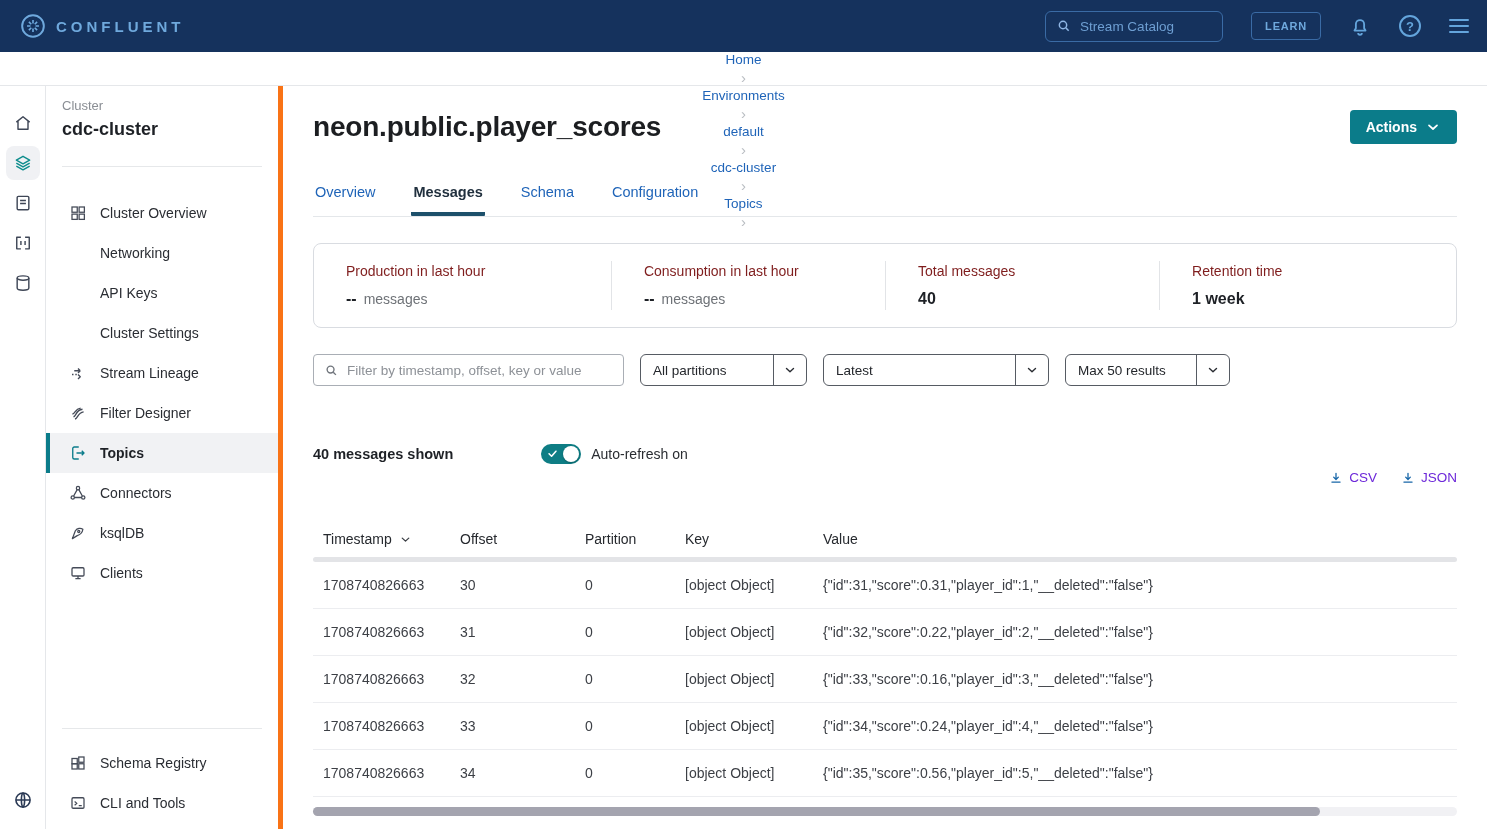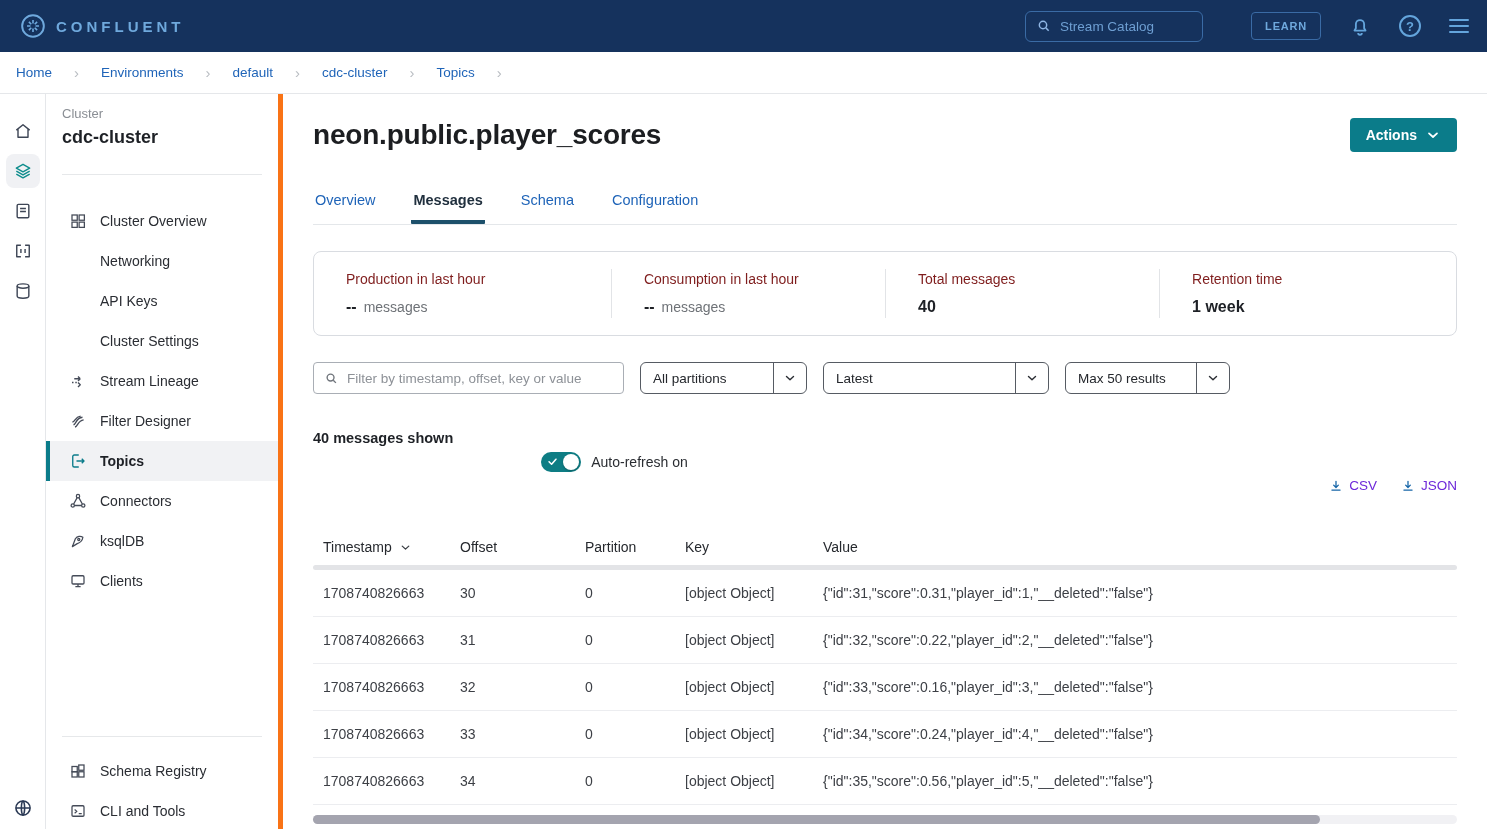--- a/index.html
+++ b/index.html
@@ -13,31 +13,31 @@
   .brand svg { display:block; }
   .brand-name { font-size:15px; font-weight:bold; letter-spacing:4px; color:#6FA9DD; }
   .topbar-right { margin-left:auto; display:flex; align-items:center; gap:28px; }
   .catalog-search { display:flex; align-items:center; gap:8px; width:178px; height:31px;
     border:1px solid #3A6BA5; border-radius:6px; padding:0 10px; color:#6E9FD3; }
   .catalog-search input { background:transparent; border:none; outline:none; width:120px;
     font-size:13.5px; color:#CFE0F2; font-family:"Liberation Sans",sans-serif; }
   .catalog-search input::placeholder { color:#6E9FD3; }
   .learn-btn { border:1px solid #3A6BA5; border-radius:4px; color:#6FA9DD;
     font-size:11px; font-weight:bold; letter-spacing:0.8px; padding:7px 13px;
-    background:transparent; cursor:pointer;margin-left:20px; }
+    background:transparent; cursor:pointer; }
   .icon-btn { color:#64A5DC; display:flex; align-items:center; cursor:pointer; }
   .help-circle { width:22px; height:22px; border:2px solid #64A5DC; border-radius:50%;
     display:flex; align-items:center; justify-content:center; font-size:13px;
     font-weight:bold; color:#64A5DC; }
   .hamburger { display:flex; flex-direction:column; gap:4px; cursor:pointer; }
   .hamburger span { width:20px; height:2px; background:#64A5DC; border-radius:1px; }
 
   
-  .breadcrumb { height:42px; display:flex; align-items:center; gap:22px;
-    padding:0 16px; border-bottom:1px solid #E5E7EA; font-size:13.5px; }
+  .breadcrumb { height:34px; display:flex; align-items:center; gap:3px;
+    padding:0 16px; border-bottom:1px solid #E5E7EA; font-size:13.5px;flex-direction:column; }
   .crumb { color:#1F64B8; cursor:pointer; }
   .crumb-sep { color:#B9BDC2; font-size:15px; line-height:1; }
 
   
   .body { display:flex; height:743px; }
 
   .rail { width:46px; border-right:1px solid #E5E7EA; display:flex; flex-direction:column;
     align-items:center; padding-top:20px; gap:6px; }
   .rail-item { width:34px; height:34px; display:flex; align-items:center; justify-content:center;
     color:#3E4656; border-radius:8px; cursor:pointer; }
@@ -88,21 +88,21 @@
     color:#24272C; font-family:"Liberation Sans",sans-serif; background:transparent; }
   .filter-search input::placeholder { color:#8D9197; }
   .select { height:32px; border:1px solid #565B63; border-radius:6px; display:flex;
     align-items:stretch; cursor:pointer; background:#fff; }
   .select-value { display:flex; align-items:center; padding:0 12px; font-size:13.5px;
     color:#24272C; flex:1; }
   .select-caret { width:33px; border-left:1px solid #565B63; display:flex; align-items:center;
     justify-content:center; color:#2A2D33; }
   .sel-partitions { width:167px; } .sel-offset { width:226px; } .sel-limit { width:165px; }
 
-  .meta-row { display:flex; margin-top:36px; }
+  .meta-row { display:flex; align-items:center; margin-top:36px; }
   .messages-shown { font-size:14.5px; font-weight:bold; color:#1E2126; }
   .toggle-wrap { display:flex; align-items:center; gap:10px; margin-left:88px; }
   .toggle { width:40px; height:20px; border-radius:10px; background:#0E7D84; position:relative;
     cursor:pointer; display:flex; align-items:center; }
   .toggle .check { position:absolute; left:6px; color:#fff; display:flex; }
   .toggle .knob { position:absolute; right:2px; width:16px; height:16px; background:#fff;
     border-radius:50%; box-shadow:0 1px 2px rgba(0,0,0,.25); }
   .toggle-label { font-size:14px; color:#2A2D32; }
   .export-links { margin-left:auto; display:flex; gap:24px; }
   .export-link { display:flex; align-items:center; gap:6px; color:#6d28d9; font-size:13.5px;

